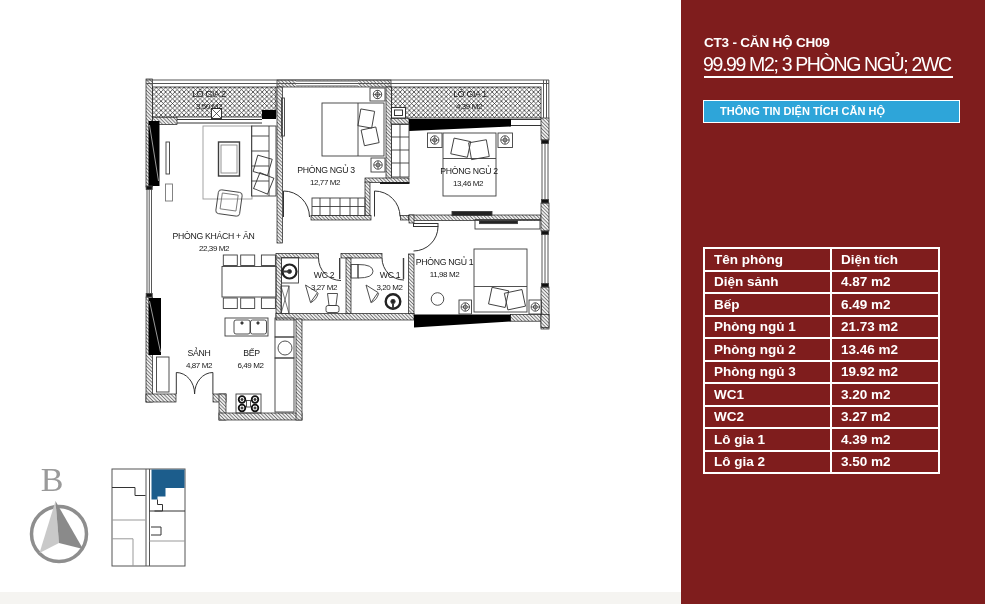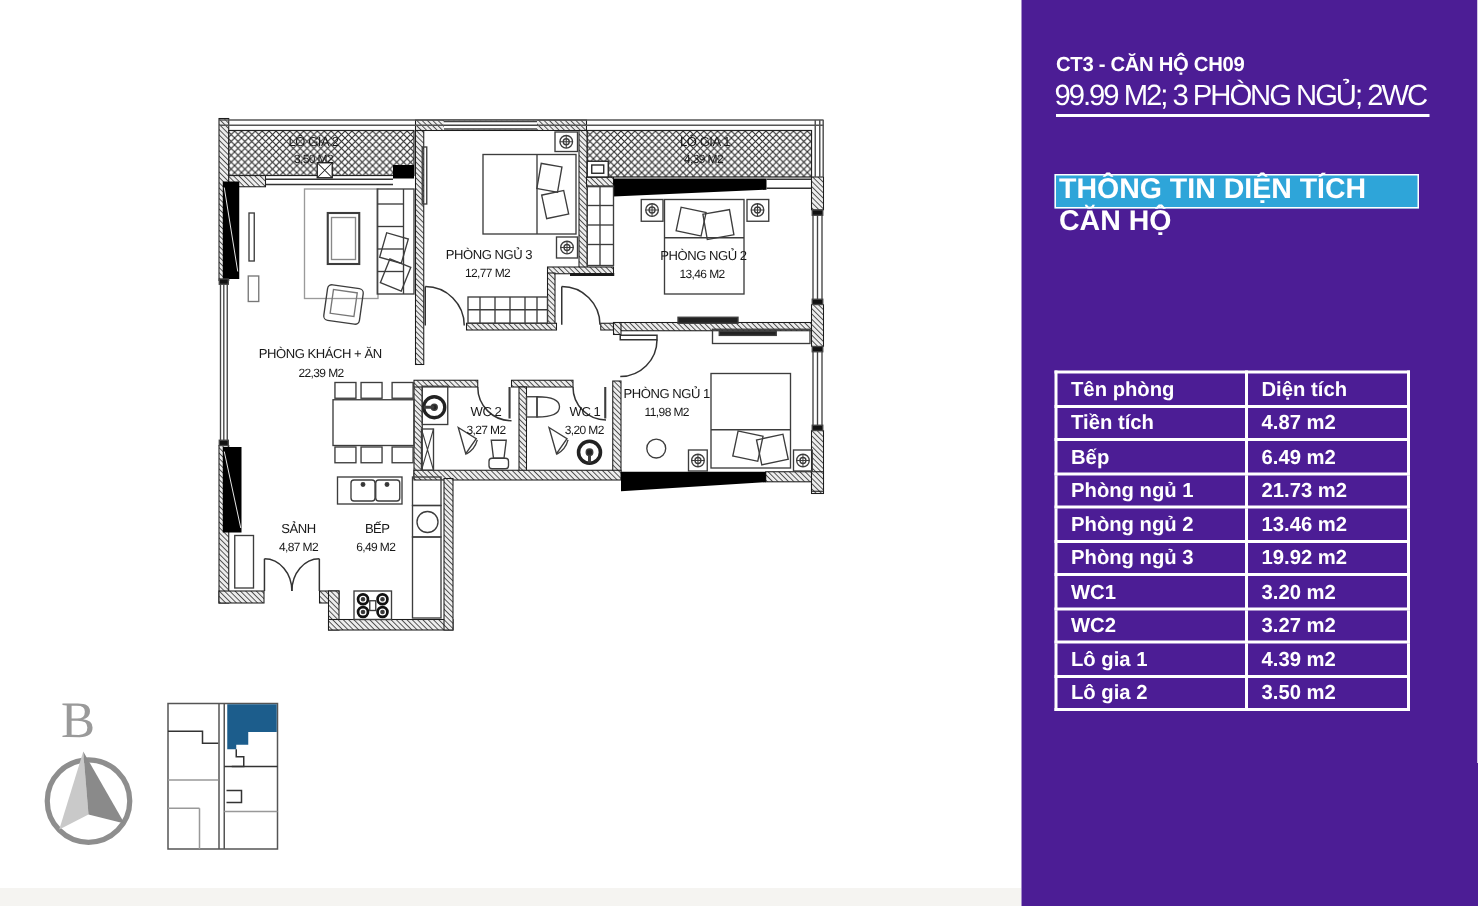--- a/index.html
+++ b/index.html
@@ -1,23 +1,23 @@
 <!DOCTYPE html>
 <html><head>
 <meta charset="utf-8">
 <style>
   html,body{margin:0;padding:0;}
   body{width:985px;height:604px;position:relative;background:#ffffff;overflow:hidden;
        font-family:"Liberation Sans", sans-serif;}
-  #panel{position:absolute;left:681px;top:0;width:304px;height:604px;background:#4c1d95;color:#fff;}
+  #panel{position:absolute;left:681px;top:0;width:304px;height:604px;background:#7f1d1d;color:#fff;}
   .t1{position:absolute;left:23px;top:35px;font-size:13.5px;font-weight:bold;letter-spacing:-.2px;}
   .t2{position:absolute;left:22px;top:53px;font-size:19.5px;font-weight:normal;letter-spacing:-1.35px;white-space:nowrap;}
   .rule{position:absolute;left:23px;top:76px;width:249px;height:2px;background:#fff;}
-  .hdr{position:absolute;left:22px;top:116px;width:239px;height:20.5px;background:#2ea5d9;
-       border:1.5px solid #fff;font-size:19px;font-weight:bold;line-height:20.5px;padding-left:2px;letter-spacing:0;}
+  .hdr{position:absolute;left:22px;top:100px;width:239px;height:20.5px;background:#2ea5d9;
+       border:1.5px solid #fff;font-size:11px;font-weight:bold;line-height:20.5px;padding-left:16px;letter-spacing:0;}
   .info{position:absolute;left:44px;top:148px;font-size:13px;font-weight:bold;line-height:16.8px;letter-spacing:-.1px;}
   .info .v{position:absolute;left:132px;top:0;width:120px;font-size:13.5px;}
   table{position:absolute;left:22px;top:247px;border-collapse:collapse;}
   td{border:2px solid #fff;font-size:13.5px;font-weight:bold;color:#fff;
      padding:0 0 0 9px;height:20.5px;}
   td.c1{width:116px;margin-left:18px;}
   td.c2{width:97px;margin-top:44px;}
 </style>
 </head>
 <body>
@@ -26,21 +26,21 @@
   <div class="t2">99.99 M2; 3 PHÒNG NGỦ; 2WC</div>
   <div class="rule"></div>
   <div class="hdr">THÔNG TIN DIỆN TÍCH CĂN HỘ</div>
   <table>
     <tbody>
         <tr>
           <td class="c1">Tên phòng</td>
           <td class="c2">Diện tích</td>
         </tr>
     <tr>
-          <td>Tiền tích</td>
+          <td>Diện sảnh</td>
           <td>4.87 m2</td>
         </tr>
     <tr>
           <td>Bếp</td>
           <td>6.49 m2</td>
         </tr>
     <tr>
           <td>Phòng ngủ 1</td>
           <td>21.73 m2</td>
         </tr>

